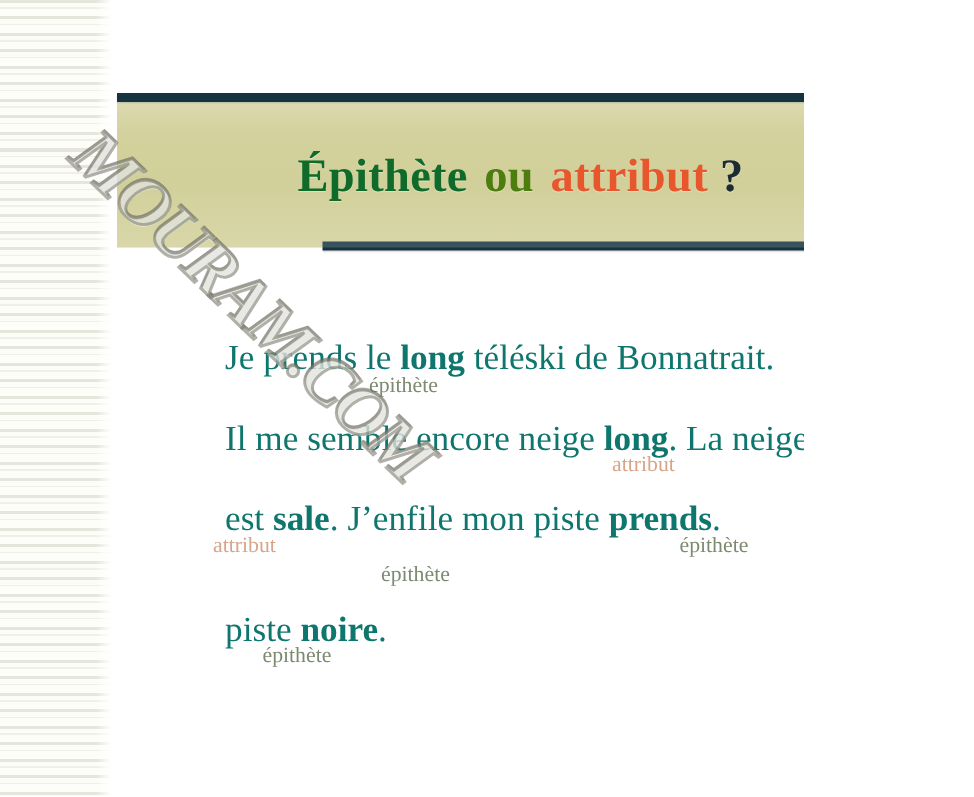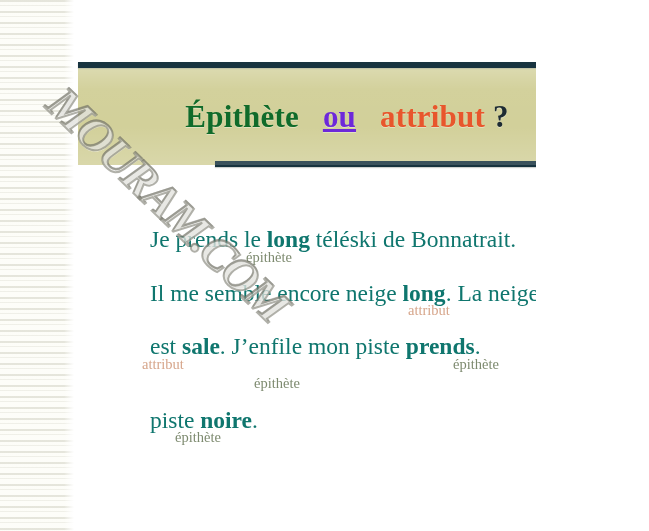--- a/index.html
+++ b/index.html
@@ -103,21 +103,21 @@
     height: 97px;
     display: flex;
     align-items: center;
     justify-content: center;
     white-space: nowrap;
     font-size: 31px;
     font-weight: bold;
     letter-spacing: 0.2px;
   }
   .t-epithete { color: #106b2a; text-shadow: 0 1px 0 rgba(255,255,255,0.35); }
-  .t-ou       { color: #6d28d9; text-shadow: 0 1px 0 rgba(255,255,255,0.35); margin: 0 24px; text-decoration: underline; }
+  .t-ou       { color: #4d7c0f; text-shadow: 0 1px 0 rgba(255,255,255,0.35); margin: 0 11px; }
   .t-attribut { color: #e8562c; text-shadow: 0 1px 0 rgba(255,255,255,0.35); }
   .t-mark     { color: #1d2b33; text-shadow: 0 1px 0 rgba(255,255,255,0.35); margin-left: 8px; }
 
   
   .watermark {
     position: absolute;
     left: 96px;
     top: 18px;
     width: 300px;
     height: 190px;

